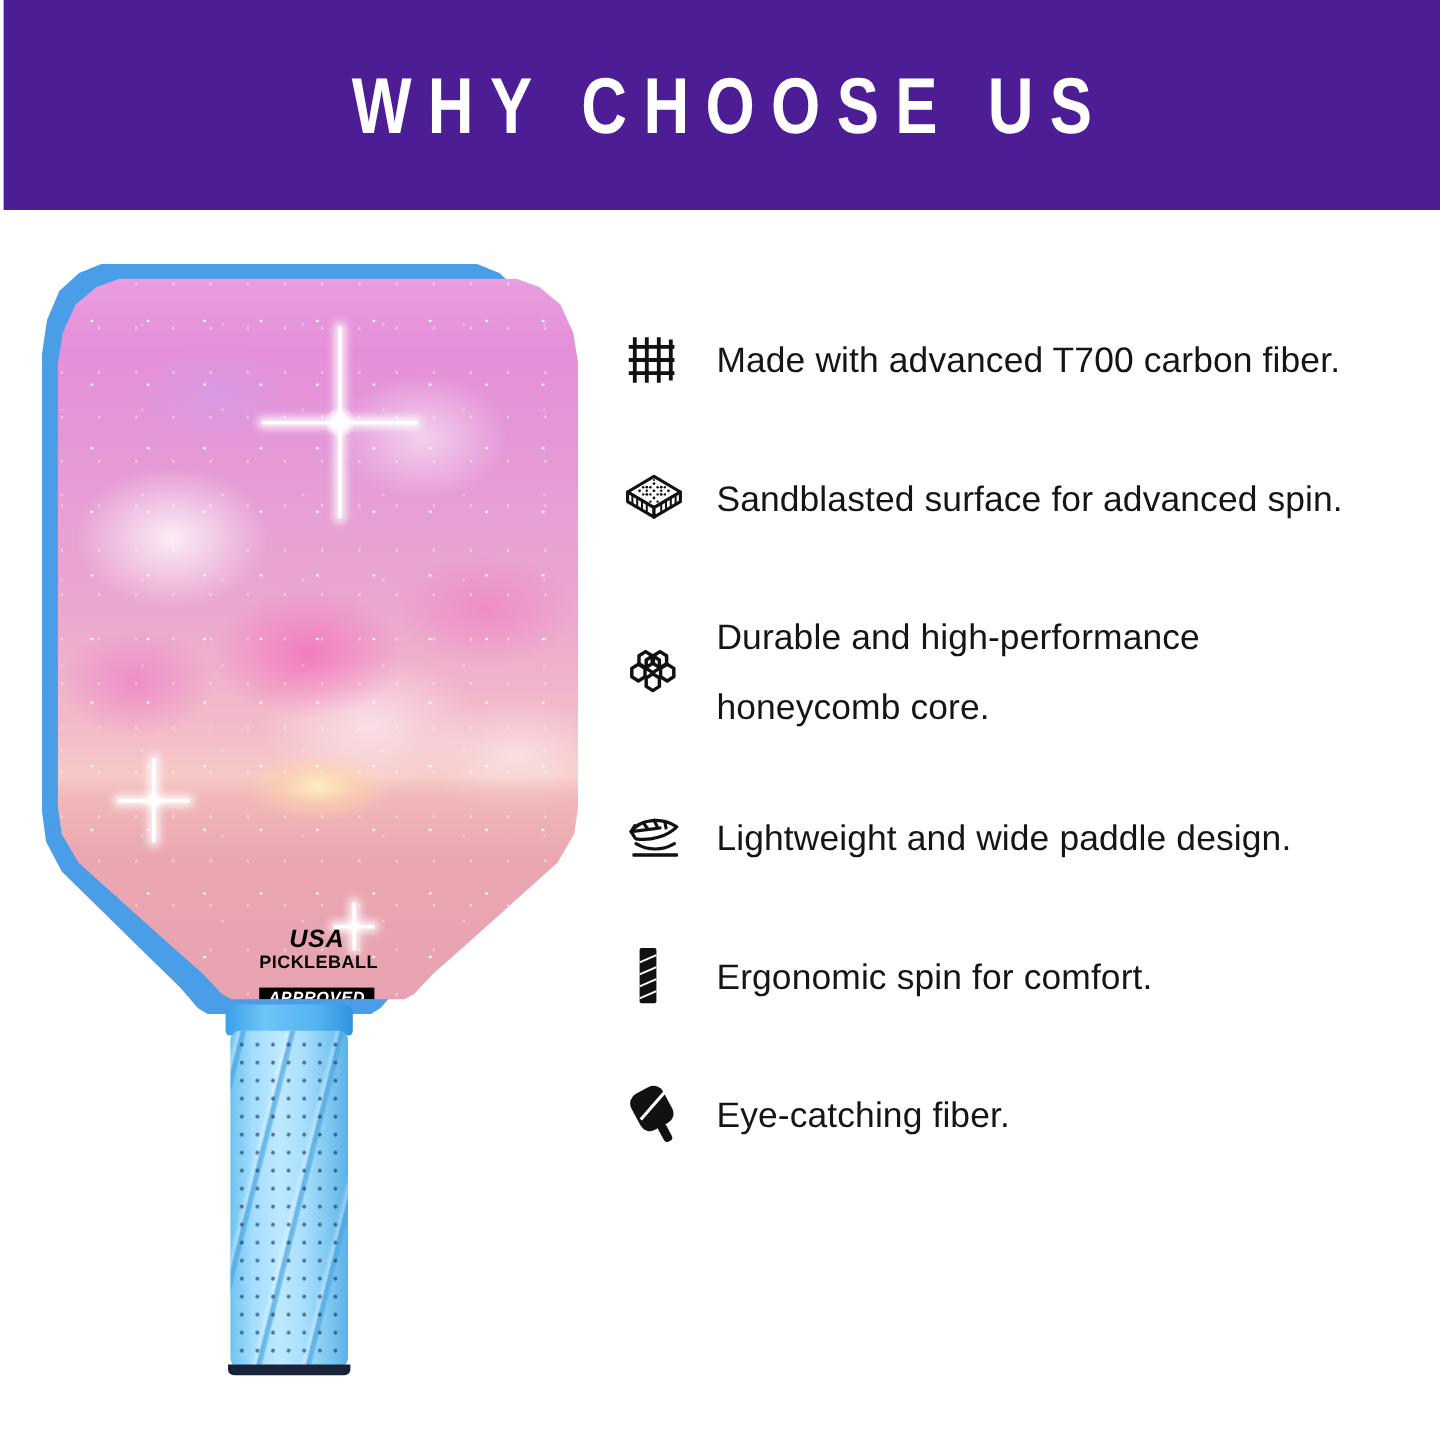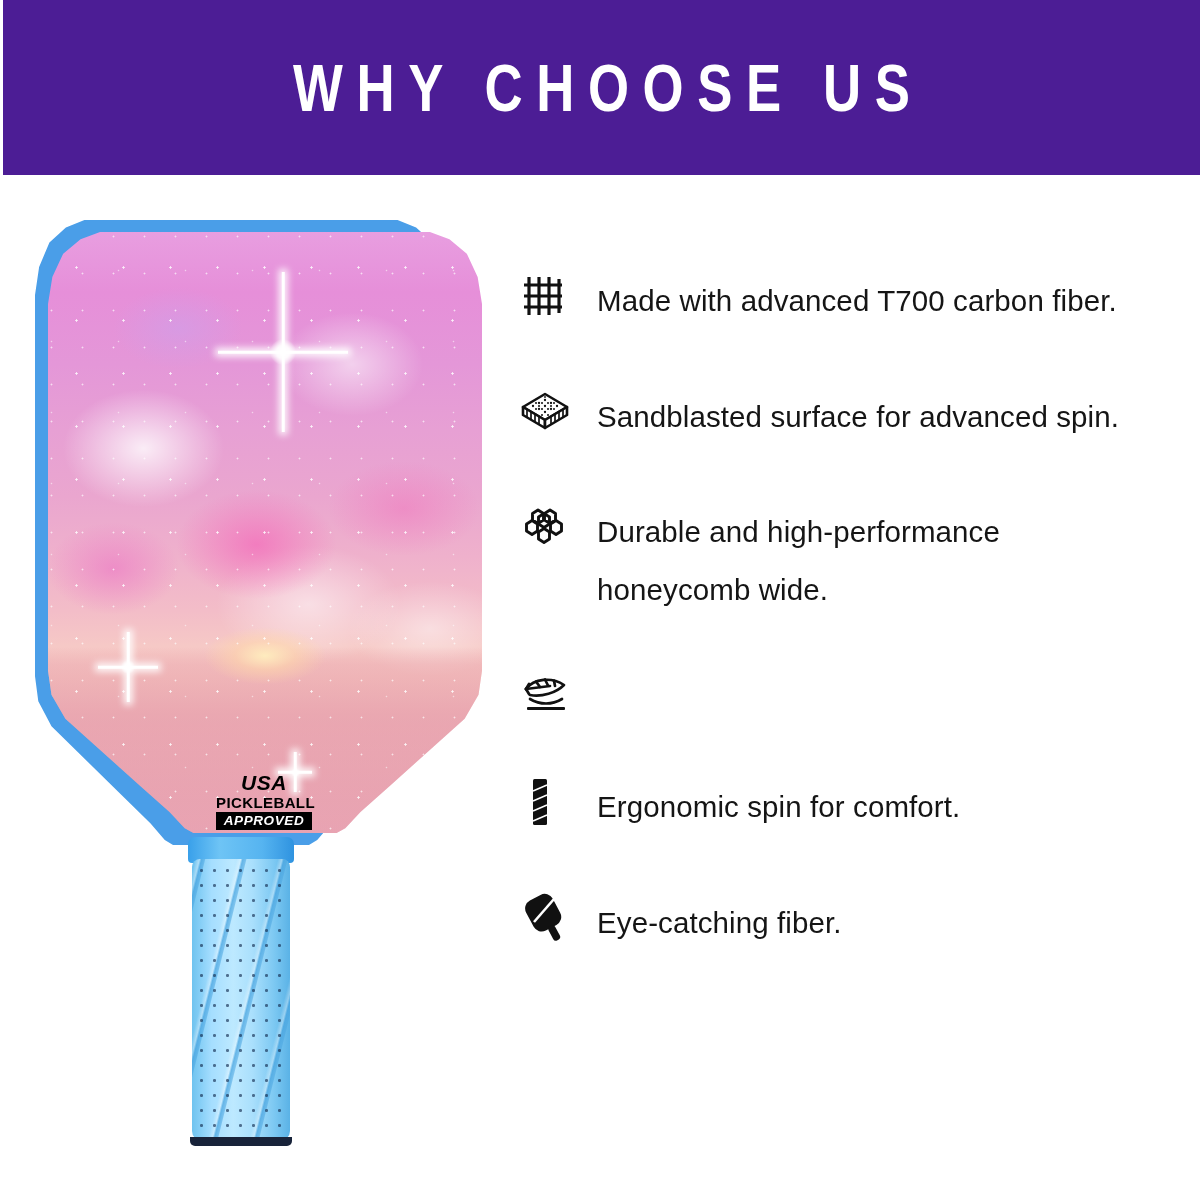--- a/index.html
+++ b/index.html
@@ -196,21 +196,21 @@
     margin-top: 2px;
   }
   .usa-line3 {
     background: #000000;
     color: #ffffff;
     font-family: "Liberation Sans", sans-serif;
     font-size: 13.5px;
     font-weight: 700;
     font-style: italic;
     letter-spacing: 0.6px;
-    margin-top: 2px;
+    margin-top: 13px;
     padding: 1.5px 0 2.5px 0;
   }
 
   
   .grip-collar {
     position: absolute;
     left: 158px;
     top: 622px;
     width: 106px;
     height: 26px;
@@ -261,21 +261,21 @@
 
   
   .features {
     position: absolute;
     left: 520px;
     top: 95px;
     width: 660px;
   }
   .feature-row {
     display: flex;
-    align-items: flex-start;
+    align-items: center;
     margin-bottom: 56px;
     min-height: 52px;
   }
   .feature-row.tall { margin-bottom: 50px; }
   .feature-icon {
     width: 58px;
     min-width: 58px;
     height: 52px;
     display: flex;
     align-items: center;
@@ -408,21 +408,21 @@
             <polygon points="24,25.5 29.5,29 29.5,36 24,39.5 18.5,36 18.5,29"></polygon>
             <polygon points="12,17.5 17.5,21 17.5,28 12,31.5 6.5,28 6.5,21"></polygon>
             <polygon points="36,17.5 41.5,21 41.5,28 36,31.5 30.5,28 30.5,21"></polygon>
             <polygon points="12,3.5 17.5,7 17.5,13.5 12,17 6.5,13.5 6.5,7" transform="translate(6,3.5)"></polygon>
             <polygon points="30,3.5 35.5,7 35.5,13.5 30,17 24.5,13.5 24.5,7" transform="translate(0,3.5)"></polygon>
           </g>
         </svg>
       </div>
       <div class="feature-text">
         <div>Durable and high-performance</div>
-        <div>honeycomb wide.</div>
+        <div>honeycomb core.</div>
       </div>
     </div>
 
     <div class="feature-row">
       <div class="feature-icon">
         <svg width="50" height="42" viewBox="0 0 50 42">
           <g fill="none" stroke="#111111" stroke-width="2.7" stroke-linecap="round" stroke-linejoin="round">
 
             <path d="M6,16 C14,5 32,4 44,12 C36,20 22,24 10,22"></path>
 
@@ -432,20 +432,21 @@
 
             <path d="M16,8.5 L20,14"></path>
             <path d="M25,6.5 L28,12.5"></path>
             <path d="M34,7.5 L35,13"></path>
 
             <path d="M10,26 C20,32 32,32 42,26"></path>
           </g>
           <rect x="7" y="34" width="38" height="3" fill="#111111" rx="1"></rect>
         </svg>
       </div>
+      <div class="feature-text">Lightweight and wide paddle design.</div>
     </div>
 
     <div class="feature-row">
       <div class="feature-icon">
         <svg width="40" height="52" viewBox="0 0 40 52">
           <rect x="13" y="3" width="14" height="46" fill="#111111" rx="1.5"></rect>
           <g stroke="#ffffff" stroke-width="1.6">
             <line x1="13" y1="15" x2="27" y2="9"></line>
             <line x1="13" y1="25" x2="27" y2="19"></line>
             <line x1="13" y1="35" x2="27" y2="29"></line>

